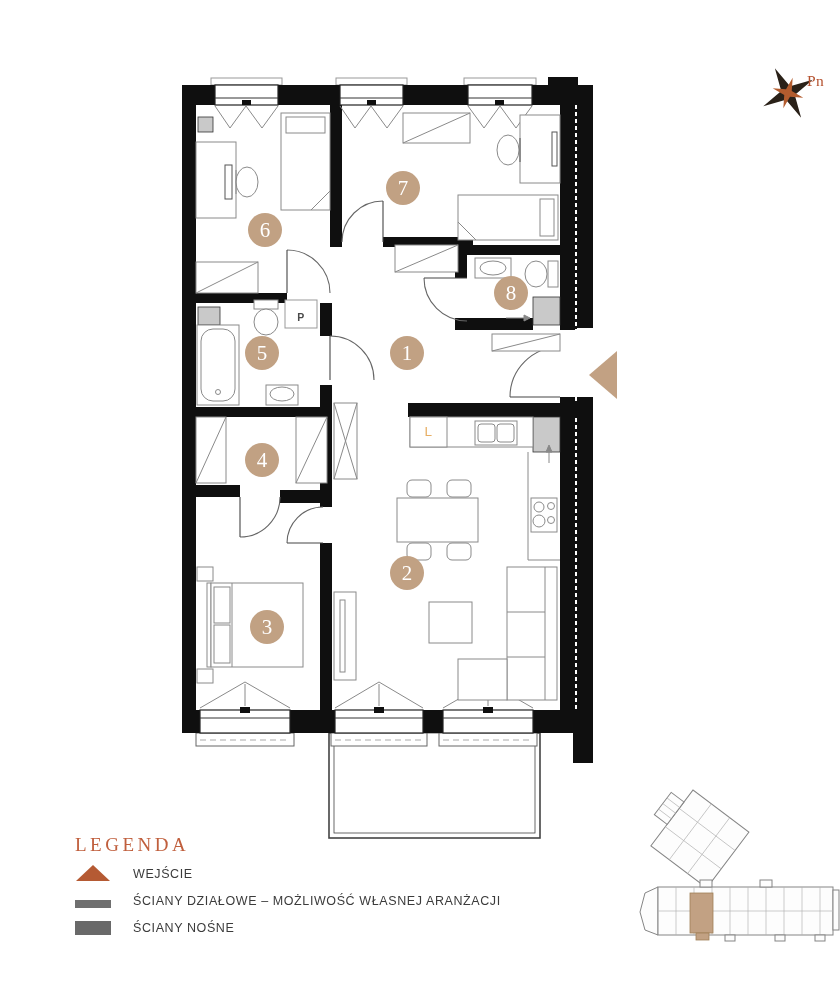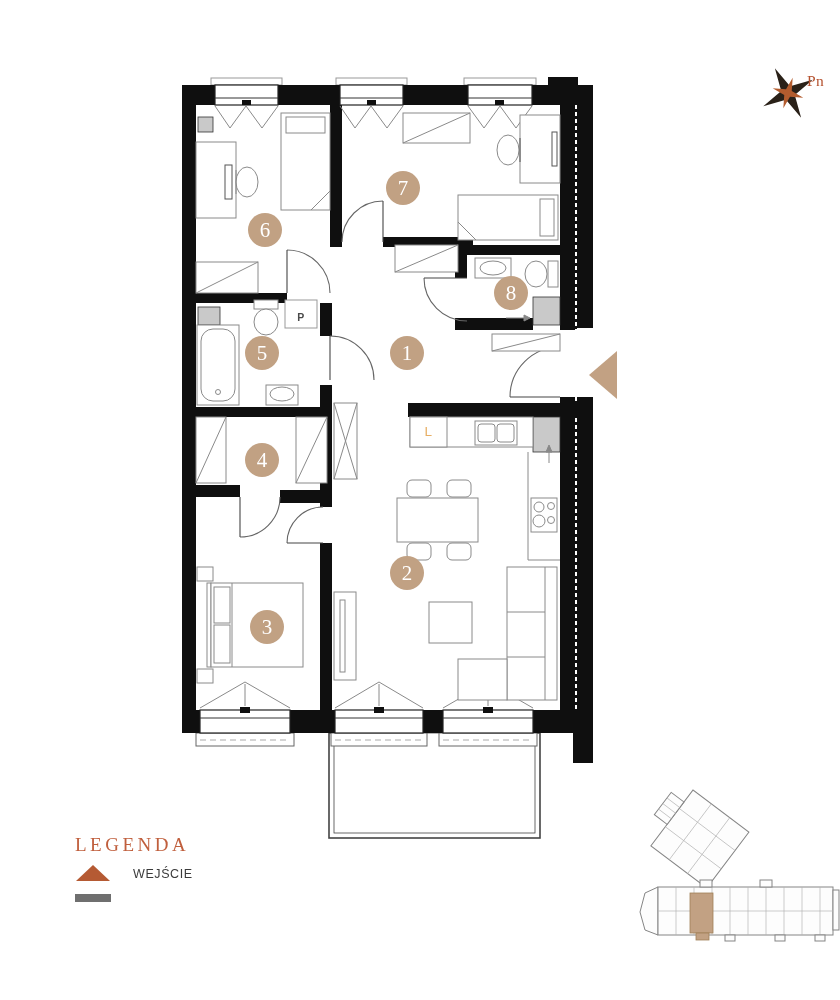--- a/index.html
+++ b/index.html
@@ -315,16 +315,23 @@
   <div class="legend-row">
     <span class="legend-symbol">
           <span class="tri"></span>
         </span>
     <span class="legend-label">WEJŚCIE</span>
   </div>
   <div class="legend-row">
     <span class="legend-symbol">
           <span class="bar-thin"></span>
         </span>
+    <span class="legend-label">ŚCIANY DZIAŁOWE – MOŻLIWOŚĆ WŁASNEJ ARANŻACJI</span>
+  </div>
+  <div class="legend-row">
+    <span class="legend-symbol">
+          <span class="bar-thick"></span>
+        </span>
+    <span class="legend-label">ŚCIANY NOŚNE</span>
   </div>
 </div>
 
 </div>
 
 </body></html>

